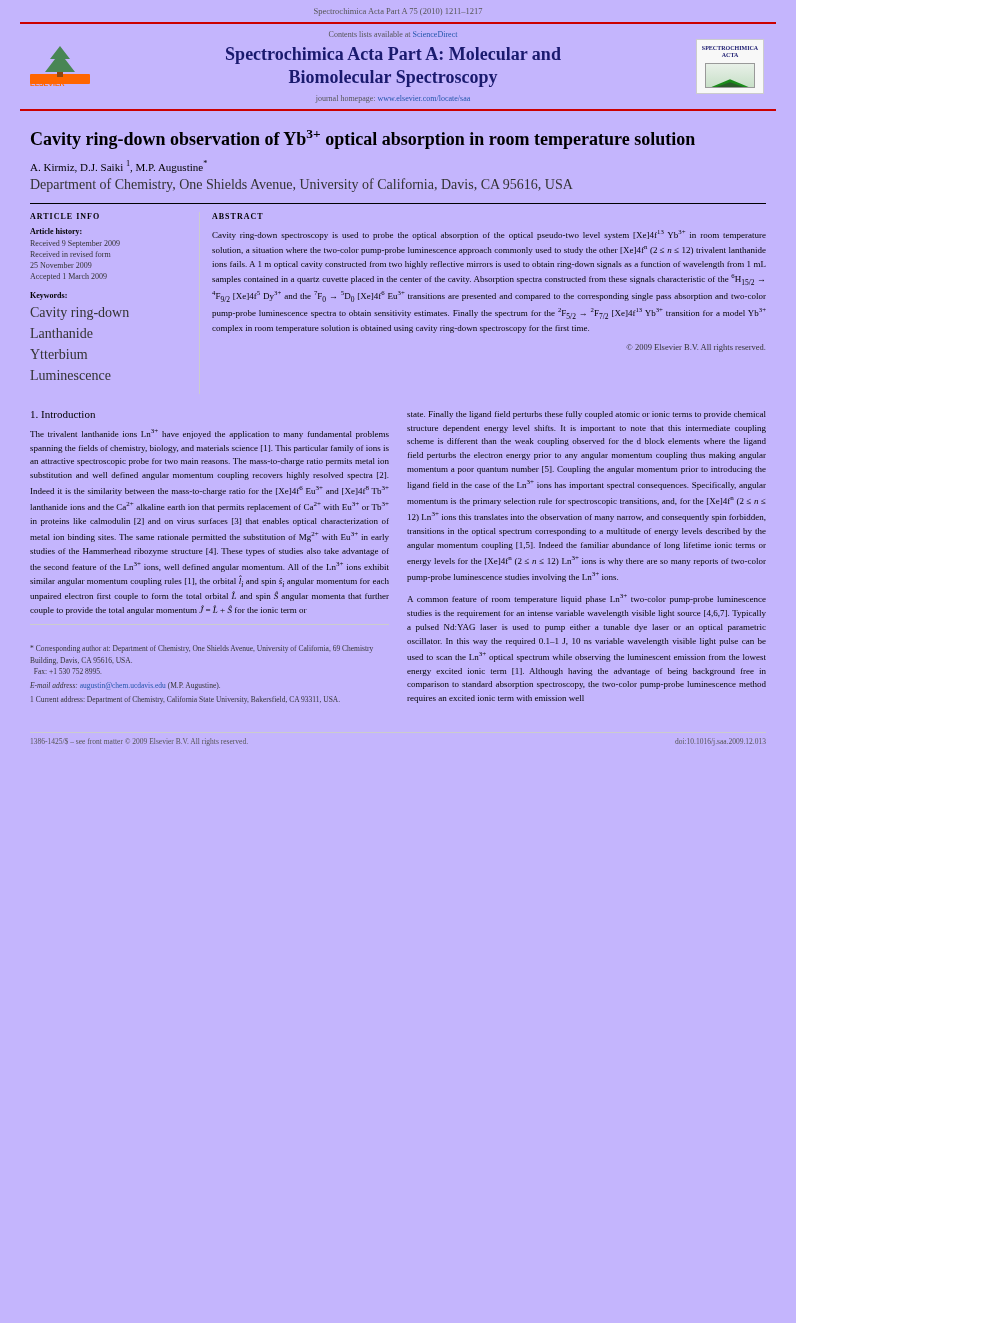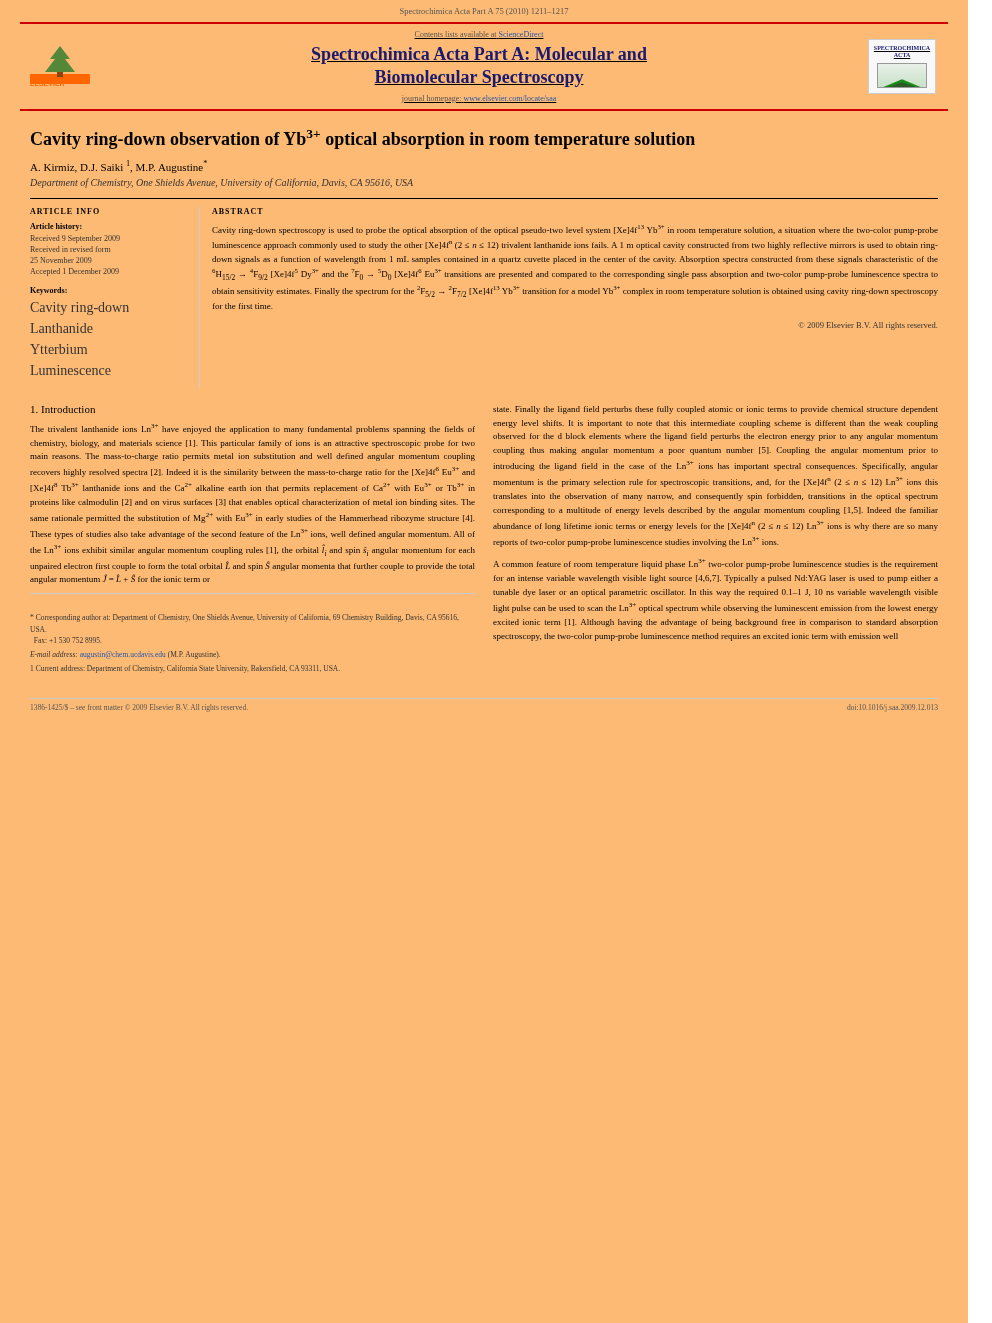--- a/index.html
+++ b/index.html
@@ -6,23 +6,23 @@
     body {
       background: #fff;
       font-family: "Times New Roman", Times, serif;
       font-size: 10px;
       color: #000;
       width: 992px;
       min-height: 1323px;
     }
 
     .page-container {
-      width: 968px;
+      width: 796px;
       min-height: 1323px;
-      background: #fdba74;
+      background: #c4b5fd;
       padding: 0;
     }
 
     
     .journal-top-line {
       text-align: center;
       font-size: 8.5px;
       color: #555;
       padding: 6px 0 2px 0;
       border-bottom: none;
@@ -30,21 +30,20 @@
 
     
     .header-banner {
       border-top: 2px solid #c00;
       border-bottom: 2px solid #c00;
       margin: 4px 20px;
       padding: 6px 10px;
       display: flex;
       align-items: center;
       justify-content: flex-start;
-      text-decoration: underline;
     }
 
     .header-left {
       display: flex;
       align-items: center;
       gap: 10px;
     }
 
     .elsevier-logo {
       width: 60px;
@@ -120,22 +119,21 @@
       line-height: 1.3;
     }
 
     
     .authors {
       font-size: 11px;
       margin-bottom: 4px;
     }
 
     .affiliation {
-      font-size: 10px;
-      font-style: italic;
+      font-size: 14px;
       color: #333;
       margin-bottom: 10px;
     }
 
     
     .two-col {
       display: flex;
       gap: 12px;
       border-top: 1.5px solid #000;
       padding-top: 8px;
@@ -324,21 +322,21 @@
 
     <div class="two-col">
 
       <div class="col-left">
         <div class="section-heading">ARTICLE INFO</div>
 
         <div class="article-info-group">
           <div class="article-info-label">Article history:</div>
           <div class="article-info-text">Received 9 September 2009</div>
           <div class="article-info-text">Received in revised form<br>25 November 2009</div>
-          <div class="article-info-text">Accepted 1 December 2009</div>
+          <div class="article-info-text">Accepted 1 March 2009</div>
         </div>
 
         <div class="article-info-group">
           <div class="article-info-label">Keywords:</div>
           <div class="keywords-list">
             Cavity ring-down<br>
             Lanthanide<br>
             Ytterbium<br>
             Luminescence
           </div>

